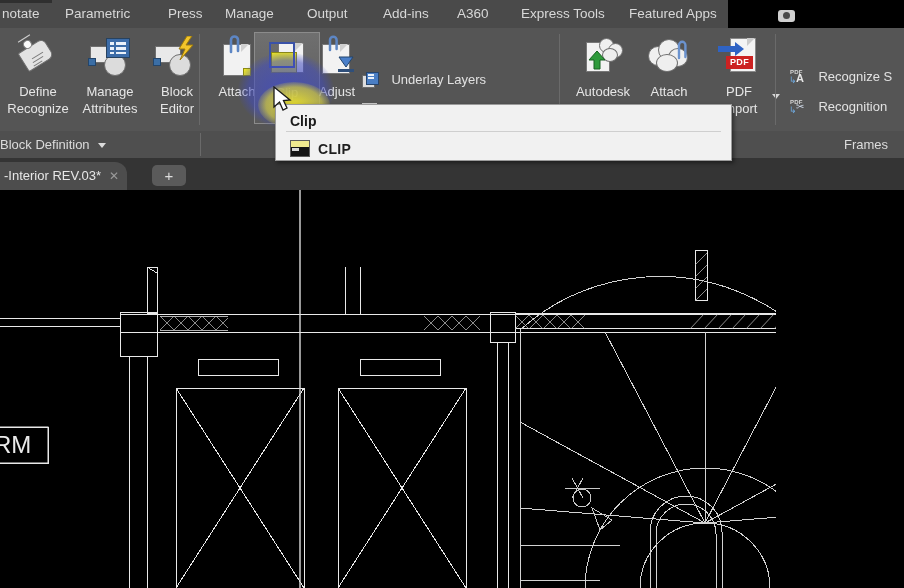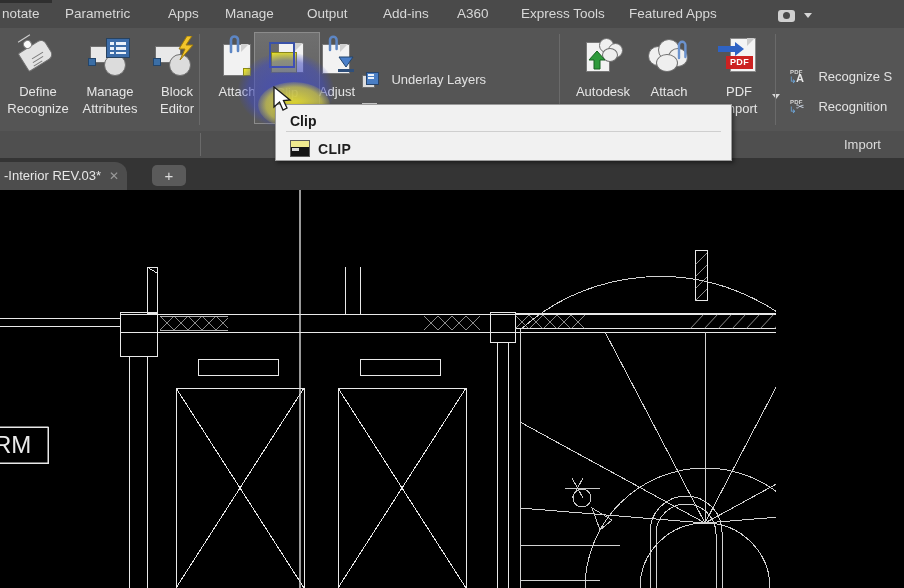--- a/index.html
+++ b/index.html
@@ -6,21 +6,21 @@
   body{
     width:904px;height:588px;overflow:hidden;
     background:#3f3f3f;
     font-family:"Liberation Sans", sans-serif;
     -webkit-font-smoothing:antialiased;
   }
   #app{position:relative;width:904px;height:588px;overflow:hidden;background:#000;}
 
   
   .tabbar{
-    position:absolute;left:0;top:0;width:904px;height:28px;
+    position:absolute;left:0;top:0;width:728px;height:28px;
     background:#4a4a4a;
     border-bottom:1px solid #2d2d2d;
   }
   .tabbar .activeNotch{
     position:absolute;left:0;top:0;width:52px;height:3px;background:#2f2f2f;
   }
   .tab{
     position:absolute;top:0;height:28px;line-height:28px;
     color:#d8d8d8;font-size:13.5px;white-space:nowrap;
     padding:0 2px;cursor:default;
@@ -205,21 +205,21 @@
 </head>
 <body>
 
 <div id="app">
 
   <div class="tabbar">
     <div class="activeNotch"></div>
 
     <div class="tab partial" style="left:0px;">notate</div>
     <div class="tab" style="left:63px;">Parametric</div>
-    <div class="tab" style="left:166px;">Apps</div>
+    <div class="tab" style="left:166px;">Press</div>
     <div class="tab" style="left:223px;">Manage</div>
     <div class="tab" style="left:305px;">Output</div>
     <div class="tab" style="left:381px;">Add-ins</div>
     <div class="tab" style="left:455px;text-align:center;">A360</div>
     <div class="tab" style="left:519px;">Express Tools</div>
     <div class="tab" style="left:627px;">Featured Apps</div>
 
     <div class="camgroup" style="left:778px;">
       <span class="camicon"></span>
       <span class="caret"></span>
@@ -393,23 +393,27 @@
           <span class="pdfmini" style="left:1px;top:0;">PDF</span>
           <span style="position:absolute;left:0;top:7px;color:#6fa8dc;font-size:9px;line-height:9px;">↳</span>
           <span style="position:absolute;left:7px;top:3px;color:#cfd8e6;font-size:10px;line-height:10px;">✂</span>
         </span>
         <span class="slb">Recognition</span>
       </div>
     </div>
   </div>
 
   <div class="panellabelrow">
+    <div class="plabel" style="left:0px;">
+      <span>Block Definition</span>
+      <span class="caret"></span>
+    </div>
     <div class="labelsep" style="left:200px;"></div>
     <div class="labelsep" style="left:560px;"></div>
-    <div class="plabel" style="left:844px;">Import</div>
+    <div class="plabel" style="left:844px;">Frames</div>
   </div>
 
   <div class="doctabbar">
     <div class="doctab">
       <span>-Interior REV.03*</span>
       <span class="closex">✕</span>
     </div>
     <div class="plustab" style="left:152px;">+</div>
   </div>
 

